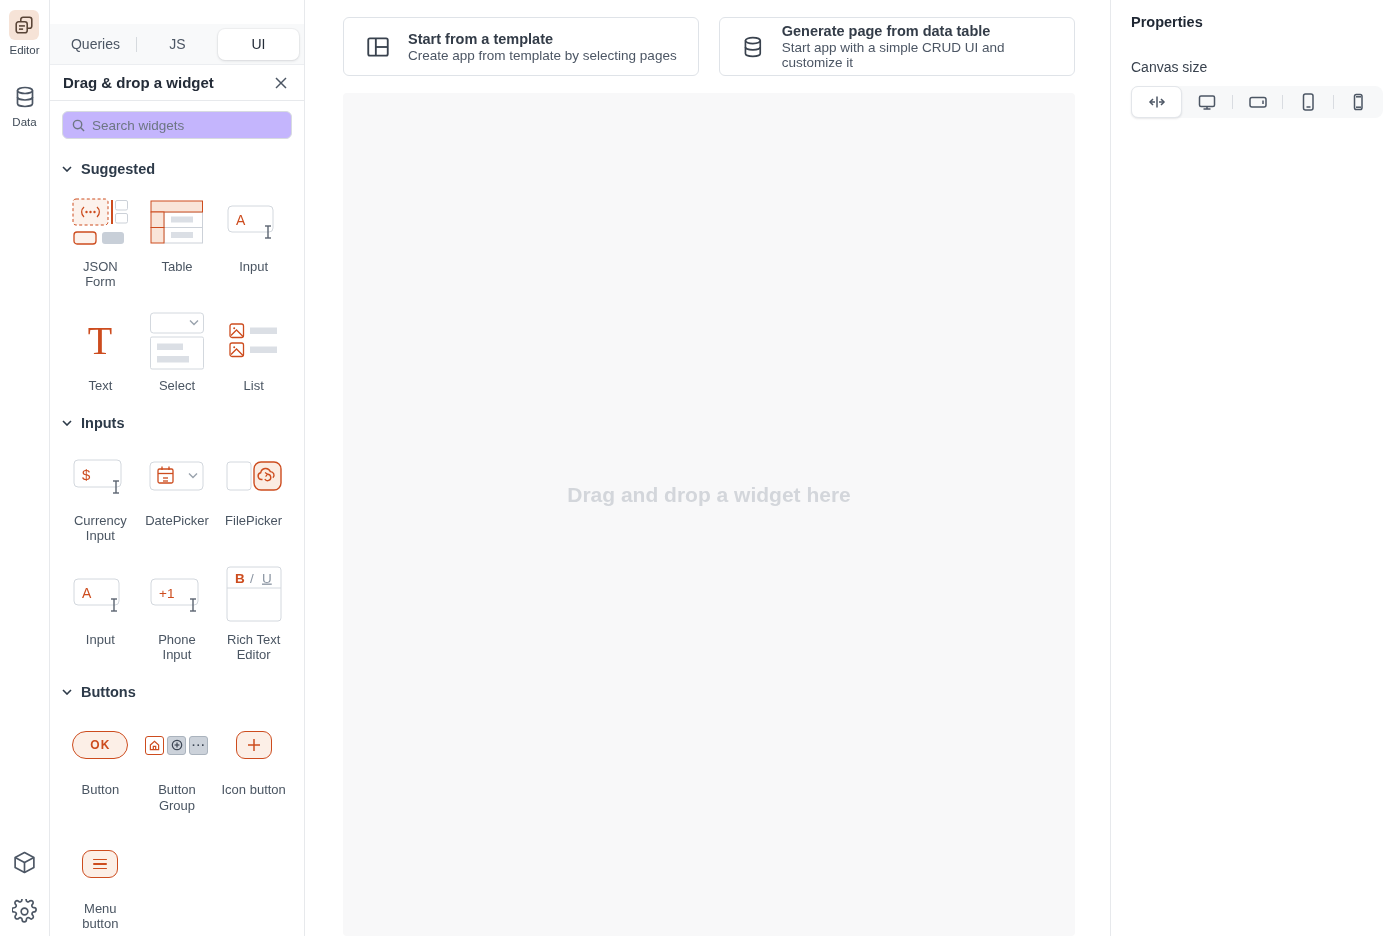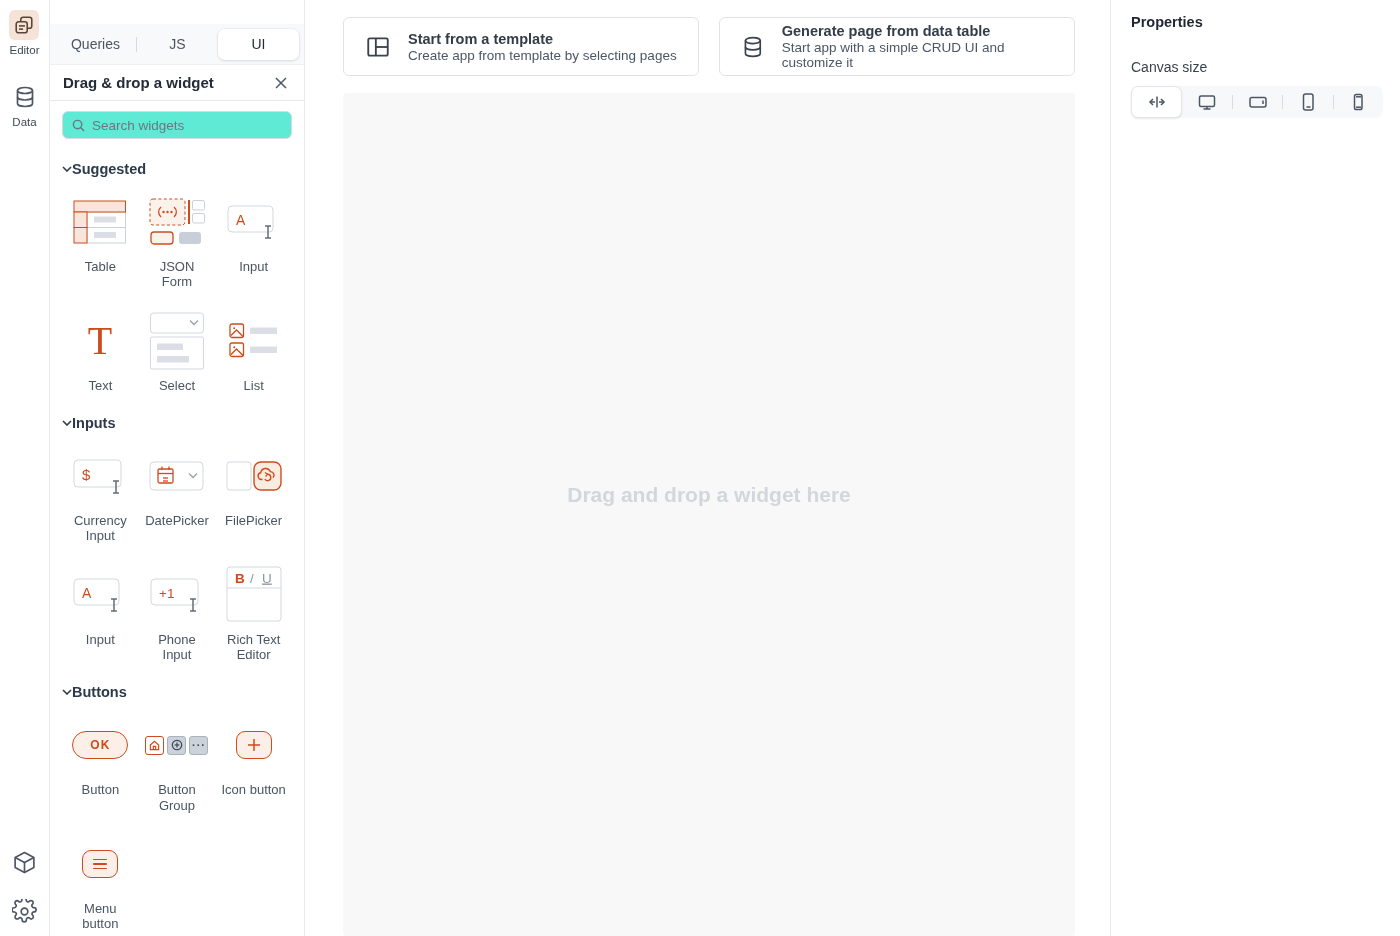--- a/index.html
+++ b/index.html
@@ -20,25 +20,25 @@
   
   .wpanel { width:255px; flex:0 0 255px; border-right:1px solid #e7e9ec; display:flex; flex-direction:column; overflow:hidden; }
   .tabbar { height:41px; flex:0 0 41px; background:#f8f9fa; border-bottom:1px solid #eceef1; display:flex; align-items:center; padding:4px 5px;margin-top:24px; }
   .tab { flex:1; height:31px; display:flex; align-items:center; justify-content:center; font-size:14px; color:#4c5664; cursor:pointer; border-radius:7px; }
   .tab.selected { background:#fff; color:#242c38; box-shadow:0 1px 3px rgba(16,24,40,.12), 0 0 0 1px rgba(16,24,40,.03); }
   .tab-div { width:1px; height:15px; background:#d6dade; }
   .wpanel-header { height:36px; flex:0 0 36px; display:flex; align-items:center; justify-content:space-between; padding:0 13px; border-bottom:1px solid #e7e9ec; }
   .wpanel-title { font-size:15px; font-weight:700; color:#242c38; }
   .close-btn { width:20px; height:20px; display:flex; align-items:center; justify-content:center; cursor:pointer; }
   .search-wrap { padding:10px 12px 0; }
-  .search-box { height:28px; border:1px solid #d7dbe0; border-radius:6px; display:flex; align-items:center; gap:7px; padding:0 9px; background:#5eead4; }
+  .search-box { height:28px; border:1px solid #d7dbe0; border-radius:6px; display:flex; align-items:center; gap:7px; padding:0 9px; background:#c4b5fd; }
   .search-box input { border:none; outline:none; flex:1; font-size:13.5px; font-family:"Liberation Sans",sans-serif; color:#39424e; background:transparent; }
   .search-box input::placeholder { color:#6d7683; }
   .wpanel-scroll { flex:1; overflow:hidden; padding:0 12px; }
-  .section-head { display:flex; align-items:center; margin-top:22px; cursor:pointer; }
+  .section-head { display:flex; align-items:center; gap:9px; margin-top:22px; cursor:pointer; }
   .section-head .sec-label { font-size:14.5px; font-weight:700; color:#2d3a49; }
   .wgrid { display:grid; grid-template-columns:repeat(3,1fr); margin-top:16px; row-gap:22px; }
   .wcard { display:flex; flex-direction:column; align-items:center; cursor:grab; }
   .wicon { height:58px; display:flex; align-items:center; justify-content:center; }
   .wlabel { margin-top:8px; font-size:13px; line-height:1.18; color:#4a5562; text-align:center; max-width:66px; }
 
   
   .pill-btn { width:56px; height:28px; border:1.5px solid #cd4c1e; border-radius:14px; background:#fcefe7; color:#cd4c1e; font-size:12px; font-weight:700; letter-spacing:1px; display:flex; align-items:center; justify-content:center; }
   .btn-group { display:flex; gap:3px; }
   .bg-sq { width:19px; height:19px; border-radius:3px; display:flex; align-items:center; justify-content:center; }
@@ -141,51 +141,51 @@
 
   <div class="wpanel-scroll">
 
     <div class="section-head">
       <svg width="10" height="6" viewBox="0 0 10 6" fill="none" stroke="#2d3a49" stroke-width="1.6">
           <path d="M1 1 L5 5 L9 1"></path>
         </svg>
       <span class="sec-label">Suggested</span>
     </div>
     <div class="wgrid">
-      <div class="wcard">
-        <div class="wicon">
-          <svg width="54" height="44" viewBox="0 0 54 44" fill="none">
-            <rect x="14" y="12" width="38.5" height="31" fill="#fff" stroke="#ccd1d8"></rect>
-            <line x1="14" y1="27.5" x2="52.5" y2="27.5" stroke="#ccd1d8"></line>
-            <rect x="1" y="1" width="51.5" height="11" fill="#f9e5d9" stroke="#cd4c1e"></rect>
-            <rect x="1" y="12" width="13" height="15.5" fill="#f9e5d9" stroke="#cd4c1e"></rect>
-            <rect x="1" y="27.5" width="13" height="15.5" fill="#f9e5d9" stroke="#cd4c1e"></rect>
-            <rect x="21" y="16.5" width="22" height="6" fill="#dbdfe5"></rect>
-            <rect x="21" y="32" width="22" height="6" fill="#dbdfe5"></rect>
-          </svg>
-        </div>
-        <div class="wlabel">Table</div>
-      </div>
       <div class="wcard">
         <div class="wicon">
           <svg width="56" height="48" viewBox="0 0 56 48" fill="none">
             <rect x="1" y="1" width="35" height="26" rx="3" fill="#fcf2ec" stroke="#cd4c1e" stroke-dasharray="3 2.4"></rect>
             <path d="M12 9 a6.5 6.5 0 0 0 0 10" stroke="#cd4c1e" stroke-width="1.3"></path>
             <path d="M25 9 a6.5 6.5 0 0 1 0 10" stroke="#cd4c1e" stroke-width="1.3"></path>
             <circle cx="14.5" cy="14" r="1.2" fill="#cd4c1e"></circle>
               <circle cx="18.5" cy="14" r="1.2" fill="#cd4c1e"></circle>
               <circle cx="22.5" cy="14" r="1.2" fill="#cd4c1e"></circle>
             <line x1="40" y1="2" x2="40" y2="26" stroke="#cd4c1e" stroke-width="2"></line>
             <rect x="43.5" y="2.5" width="12" height="9.5" rx="1.5" fill="#fff" stroke="#ccd1d8"></rect>
             <rect x="43.5" y="15.5" width="12" height="9.5" rx="1.5" fill="#fff" stroke="#ccd1d8"></rect>
             <rect x="2" y="34" width="22" height="12" rx="3" fill="#fcf2ec" stroke="#cd4c1e" stroke-width="1.3"></rect>
             <rect x="30" y="34" width="22" height="12" rx="3" fill="#c8cfd8"></rect>
           </svg>
         </div>
         <div class="wlabel">JSON Form</div>
+      </div>
+      <div class="wcard">
+        <div class="wicon">
+          <svg width="54" height="44" viewBox="0 0 54 44" fill="none">
+            <rect x="14" y="12" width="38.5" height="31" fill="#fff" stroke="#ccd1d8"></rect>
+            <line x1="14" y1="27.5" x2="52.5" y2="27.5" stroke="#ccd1d8"></line>
+            <rect x="1" y="1" width="51.5" height="11" fill="#f9e5d9" stroke="#cd4c1e"></rect>
+            <rect x="1" y="12" width="13" height="15.5" fill="#f9e5d9" stroke="#cd4c1e"></rect>
+            <rect x="1" y="27.5" width="13" height="15.5" fill="#f9e5d9" stroke="#cd4c1e"></rect>
+            <rect x="21" y="16.5" width="22" height="6" fill="#dbdfe5"></rect>
+            <rect x="21" y="32" width="22" height="6" fill="#dbdfe5"></rect>
+          </svg>
+        </div>
+        <div class="wlabel">Table</div>
       </div>
       <div class="wcard">
         <div class="wicon">
           <svg width="54" height="40" viewBox="0 0 54 40" fill="none">
             <rect x="1" y="4" width="45" height="26" rx="4" fill="#fff" stroke="#d3d8de"></rect>
             <text x="9" y="23" font-size="14" fill="#cd4c1e" font-family="Liberation Sans, sans-serif">A</text>
             <g stroke="#5b6470" stroke-width="1.4">
                 <line x1="38" y1="24" x2="44" y2="24"></line>
                 <line x1="41" y1="24" x2="41" y2="36"></line>
                 <line x1="38" y1="36" x2="44" y2="36"></line>

